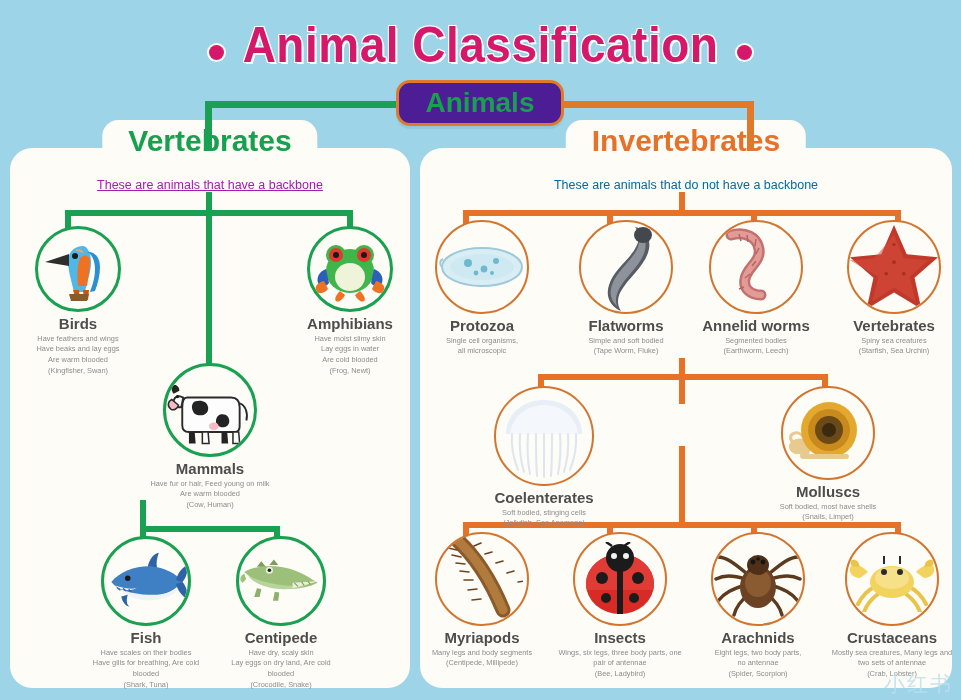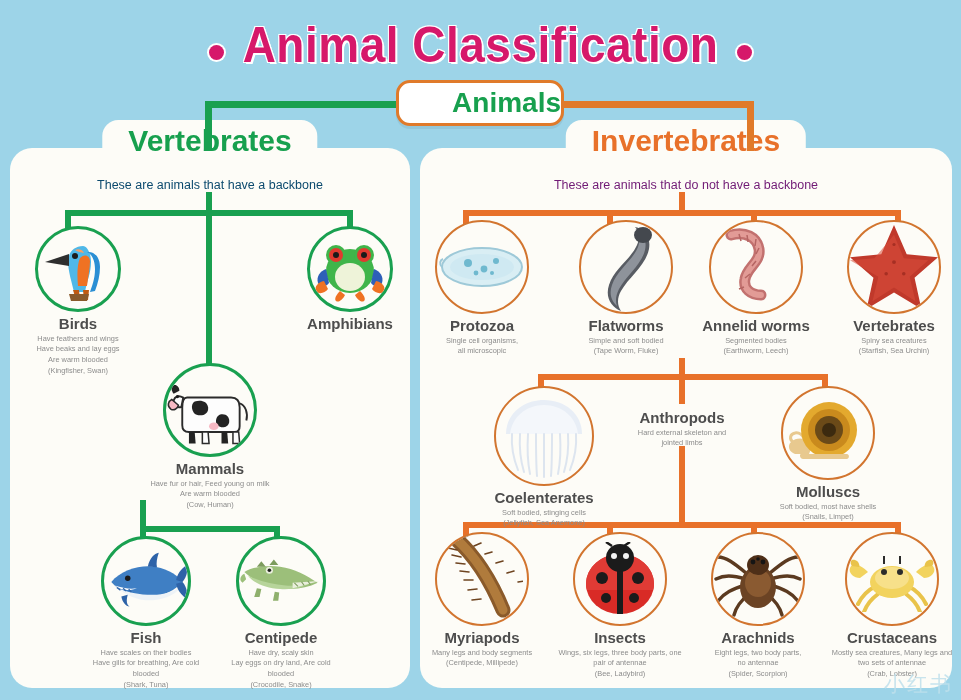--- a/index.html
+++ b/index.html
@@ -29,24 +29,24 @@
     display: inline-block; width: 15px; height: 15px;
     border-radius: 50%; background: #d6186a;
     vertical-align: middle; margin: 0 14px 8px;
     box-shadow: 0 0 0 2px #ffffff;
   }
 
   
   #animals-node {
     position: absolute; top: 80px; left: 396px;
     width: 168px; height: 46px;
-    background: #ffffff;
+    background: #4c1d95;
     border: 3px solid #e07a2a;
     border-radius: 14px;
-    display: flex; align-items: center; justify-content: flex-end;
+    display: flex; align-items: center; justify-content: center;
     z-index: 6;
     box-shadow: 0 3px 0 rgba(0,0,0,.06);
   }
   #animals-node span {
     font-size: 28px; font-weight: bold; color: #17a04e;
   }
 
   
   .root-line { position: absolute; z-index: 3; }
   #root-line-left-h  { top: 101px; left: 205px; width: 192px; height: 7px; background: #19a050; }
@@ -72,22 +72,22 @@
     white-space: nowrap;
   }
   .panel-head h2 { font-size: 30px; font-weight: bold; }
   #head-vertebrates h2   { color: #17a04e; }
   #head-invertebrates h2 { color: #e8712a; }
 
   .panel-sub {
     position: absolute; top: 30px; left: 0; width: 100%;
     text-align: center; font-size: 12.5px;
   }
-  #sub-vertebrates   { color: #0c4a6e; }
-  #sub-invertebrates { color: #701a75; }
+  #sub-vertebrates   { color: #a21caf; text-decoration: underline; }
+  #sub-invertebrates { color: #0369a1; }
 
   
   .ln { position: absolute; }
   .ln.g { background: #19a050; }
   .ln.o { background: #e8712a; }
 
   
   .card { position: absolute; text-align: center; z-index: 4; }
   .circle {
     border-radius: 50%;
@@ -185,20 +185,21 @@
         <ellipse cx="40" cy="46" rx="15" ry="14" fill="#eef3d9"></ellipse>
         <path d="M16 38c-6 2-10 8-8 14 2 5 8 4 11 0z" fill="#2e5fb8"></path>
         <path d="M64 38c6 2 10 8 8 14-2 5-8 4-11 0z" fill="#2e5fb8"></path>
         <path d="M14 50c-6 1-10 6-8 10 3 4 9 2 12-2z" fill="#ef7223"></path>
         <path d="M66 50c6 1 10 6 8 10-3 4-9 2-12-2z" fill="#ef7223"></path>
         <path d="M30 60c-4 4-6 8-4 10 3 2 7-2 9-6z" fill="#ef7223"></path>
         <path d="M50 60c4 4 6 8 4 10-3 2-7-2-9-6z" fill="#ef7223"></path>
       </svg>
     </div>
     <div class="card-name">Amphibians</div>
+    <div class="card-desc">Have moist slimy skin<br>Lay eggs in water<br>Are cold blooded<br>(Frog, Newt)</div>
   </div>
 
   <div class="card" style="top:215px; left:136px; width:128px;">
     <div class="circle g" style="width:94px;height:94px;">
       <svg width="92" height="78" viewBox="0 0 92 78">
         <path d="M22 26h46c6 0 9 4 9 10v20c0 4-2 6-5 6H24c-4 0-7-2-7-7V36c0-6 2-10 5-10z" fill="#fdfdfd" stroke="#2b2b2b" stroke-width="2"></path>
         <path d="M30 30c7-2 13 0 14 6 1 7-6 10-12 8-5-2-7-11-2-14z" fill="#232323"></path>
         <path d="M56 44c6-2 11 2 10 8-1 5-8 7-12 3-3-3-2-9 2-11z" fill="#232323"></path>
         <path d="M18 26c-5-3-9-1-10 3-1 5 3 8 8 7z" fill="#fdfdfd" stroke="#2b2b2b" stroke-width="2"></path>
         <path d="M8 22c-3-4-3-8 0-9 3-1 6 2 6 6z" fill="#232323"></path>
@@ -351,24 +352,20 @@
           <path d="M62 44c1 16 0 30-2 40"></path>
           <path d="M70 44c1 16-1 28-4 38"></path>
           <path d="M78 44c1 14-2 26-6 36"></path>
         </g>
       </svg>
     </div>
     <div class="card-name">Coelenterates</div>
     <div class="card-desc">Soft bodied, stinging cells<br>(Jellyfish, Sea Anemone)</div>
   </div>
 
-  <div class="card" style="top:258px; left:196px; width:132px;">
-    <div class="card-name">Anthropods</div>
-    <div class="card-desc">Hard external skeleton and<br>jointed limbs</div>
-  </div>
 
   <div class="card" style="top:238px; left:342px; width:132px;">
     <div class="circle o" style="width:94px;height:94px;">
       <svg width="86" height="70" viewBox="0 0 86 70">
         <path d="M10 56c-6-2-8-8-4-12 6-6 16-4 22 2l-4 10z" fill="#e8c98f"></path>
         <path d="M8 44c-4-3-3-8 2-9 4-1 8 2 9 6" fill="none" stroke="#e8c98f" stroke-width="3"></path>
         <circle cx="44" cy="32" r="28" fill="#e3a92e"></circle>
         <circle cx="44" cy="32" r="21" fill="#c98a1d"></circle>
         <circle cx="44" cy="32" r="14" fill="#6b4a18"></circle>
         <circle cx="44" cy="32" r="7" fill="#3c2a0f"></circle>

